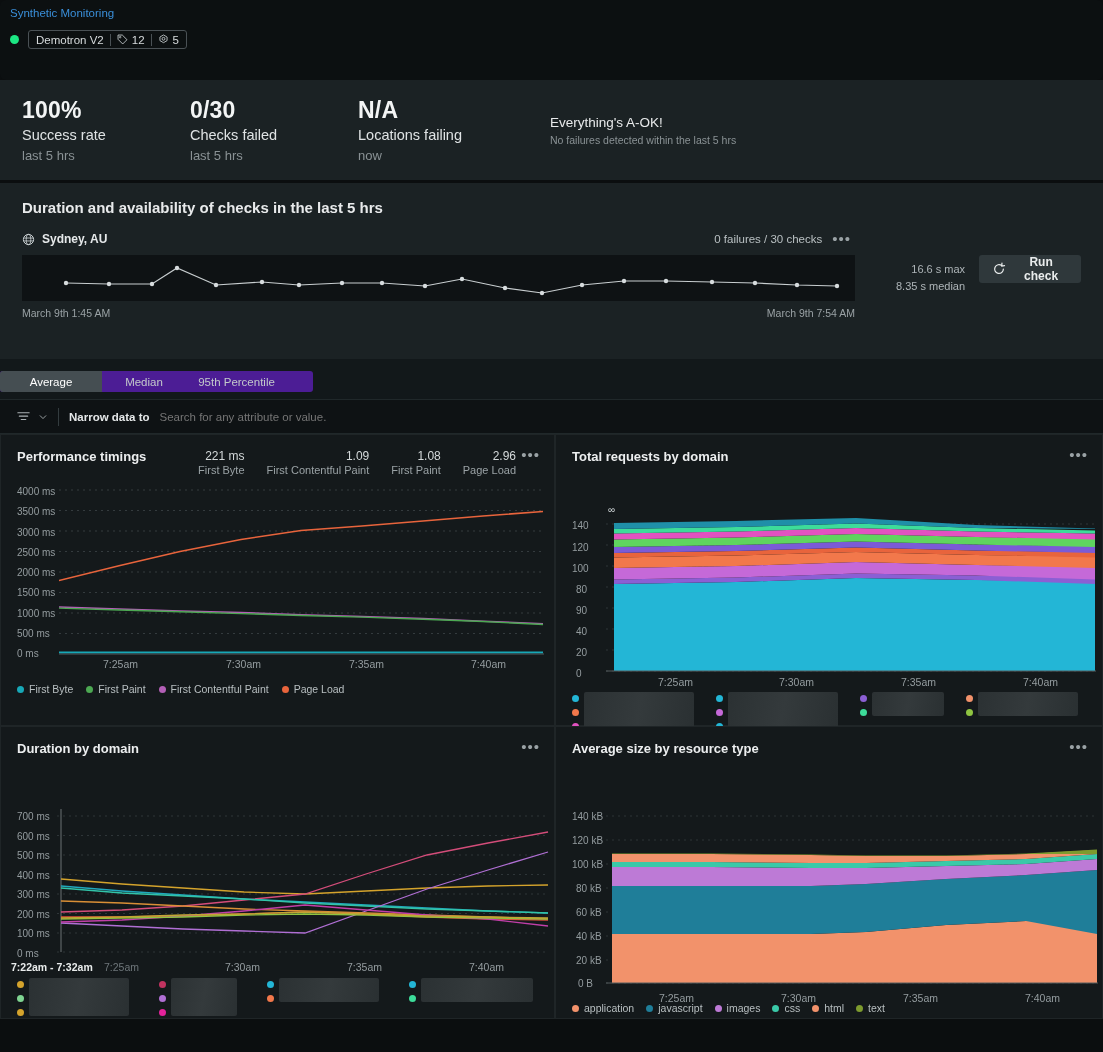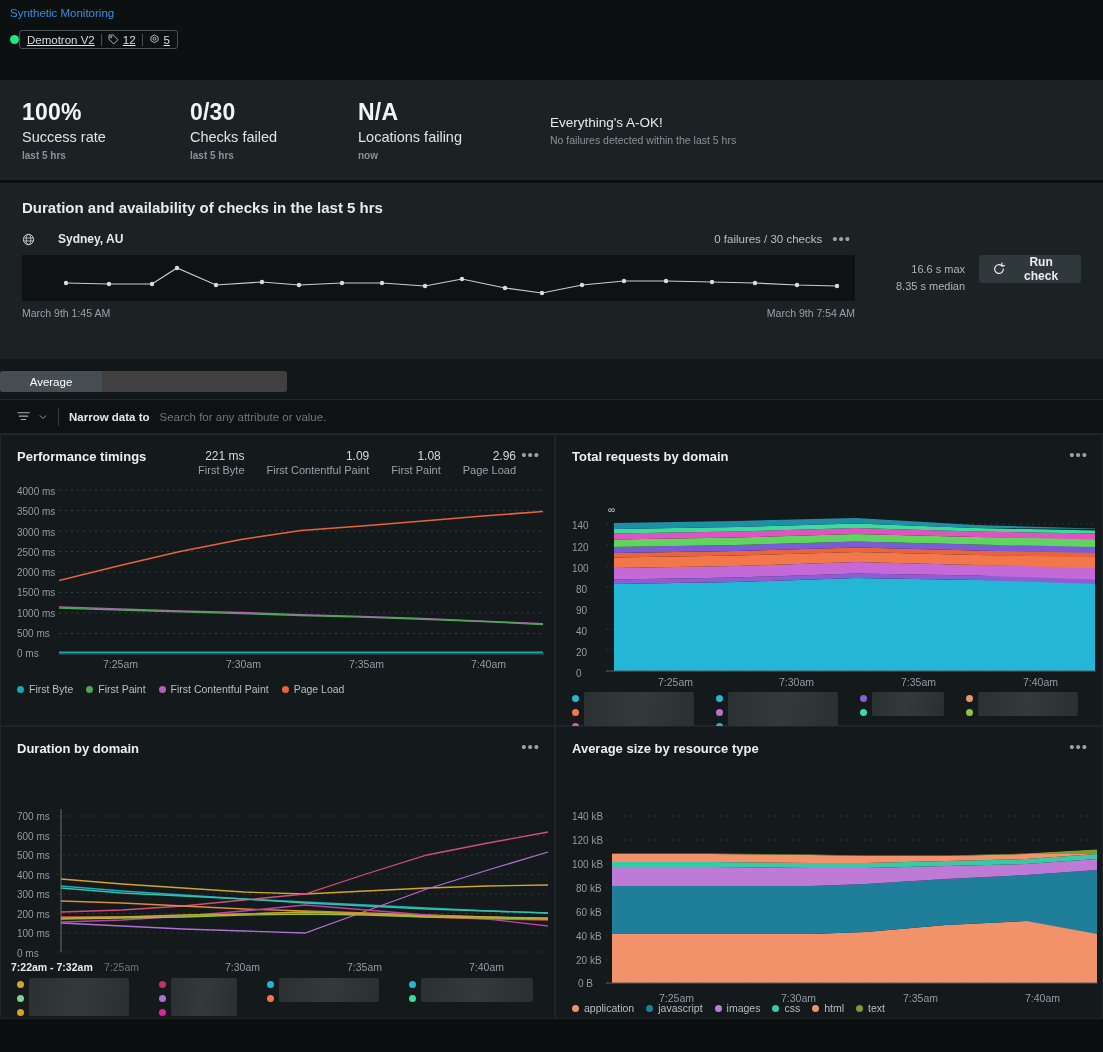--- a/index.html
+++ b/index.html
@@ -8,67 +8,67 @@
     background: #0b0e0f;
     font-family: "Liberation Sans", sans-serif;
     color: #e3e6e7;
     overflow: hidden;
   }
 
   
   .page-header { background:#0c1011; padding: 6px 10px 10px 10px; height:80px;border-radius:6px; }
   .breadcrumb { color:#3a8fd9; font-size:11.5px; line-height:15px; }
   .page-title { font-size:19px; font-weight:bold; color:#f2f4f5; margin-top:2px; letter-spacing:.1px;}
-  .entity-row { display:flex; align-items:center; gap:0; margin-top:9px;text-decoration:underline; }
+  .entity-row { display:flex; align-items:center; gap:9px; margin-top:9px; }
   .status-dot { width:9px; height:9px; border-radius:50%; background:#1ce783; }
   .entity-chip {
     border:1px solid #4a5155; border-radius:3px; height:19px;
     display:flex; align-items:center; padding:0 7px; gap:6px;
     font-size:11.5px; color:#d7dbdd;
   }
   .chip-sep { width:1px; height:12px; background:#4a5155; }
   .chip-grp { display:flex; align-items:center; gap:4px; }
   .ico { display:inline-block; line-height:0; }
 
   
   .summary {
     background:#1b2224; height:100px; display:flex; align-items:center;
     padding: 0 22px; gap: 0;
   }
   .summary-item { width:168px; }
   .sum-big { font-size:23px; font-weight:bold; color:#f3f5f5; letter-spacing:.2px;}
   .sum-label { font-size:14.5px; color:#dfe3e4; margin-top:3px; }
-  .sum-sub { font-size:10px; color:#8a9295; margin-top:5px;font-weight:bold; }
+  .sum-sub { font-size:13px; color:#8a9295; margin-top:5px; }
   .summary-msg { margin-left:24px; }
   .msg-title { font-size:13.5px; color:#e8eaeb; }
   .msg-sub { font-size:10.5px; color:#8a9295; margin-top:4px;}
 
   
   .dur-panel { background:#1b2224; margin-top:3px; padding:16px 22px 26px 22px; height:176px;}
   .dur-title { font-size:15px; font-weight:bold; color:#e8eaeb; }
   .dur-loc-row { display:flex; align-items:center; justify-content:space-between; margin-top:16px;}
-  .dur-loc { display:flex; align-items:center; gap:23px; font-size:12px; color:#e6e9ea; font-weight:bold;}
+  .dur-loc { display:flex; align-items:center; gap:7px; font-size:12px; color:#e6e9ea; font-weight:bold;}
   .dur-right { display:flex; align-items:center; gap:10px; margin-right:230px;}
   .dur-checks { font-size:11.5px; color:#b9c0c2; }
   .kebab { color:#9aa2a5; font-size:15px; letter-spacing:1px; line-height:8px; cursor:pointer;}
   .spark-row { display:flex; align-items:flex-start; margin-top:9px; }
   .spark-wrap { width:833px; }
   .spark-box { background:#0e1214; height:46px; width:100%; }
   .spark-dates { display:flex; justify-content:space-between; font-size:10.5px; color:#9aa2a5; margin-top:6px;}
   .spark-stats { margin-left:22px; font-size:11px; color:#aeb5b8; line-height:17px; padding-top:6px; width:96px;text-align:right;}
   .run-btn {
     margin-left:14px; margin-top:0; background:#2f383b; border:none; border-radius:3px;
     height:28px; padding:0 13px; display:flex; align-items:center; gap:8px;
     color:#e9ecec; font-size:12px; font-weight:bold; cursor:pointer;
     font-family:"Liberation Sans", sans-serif;
   }
 
   
   .tabs-strip { background:#12181a; padding:12px 0 0 0; height:40px;}
-  .tabs { display:flex; background:#404040; border-radius:3px; width:287px; height:21px; overflow:hidden;flex-direction:column;}
+  .tabs { display:flex; background:#4c1d95; border-radius:3px; width:313px; height:21px; overflow:hidden;}
   .tab { flex:0 0 auto; font-size:11.5px; color:#c3c9cb; display:flex; align-items:center;
          justify-content:center; cursor:pointer; height:100%; }
   .tab.t1 { width:102px; } .tab.t2 { width:84px; } .tab.t3 { width:101px;}
   .tab.active { background:#454e52; color:#ffffff; }
   .filter-bar {
     background:#0e1214; border-top:1px solid #20282a; border-bottom:1px solid #20282a;
     height:35px; display:flex; align-items:center; padding:0 0 0 16px; gap:10px;
   }
   .filter-icon-grp { display:flex; align-items:center; gap:7px; color:#aab1b4;}
   .vline { width:1px; height:18px; background:#333c3f; }

